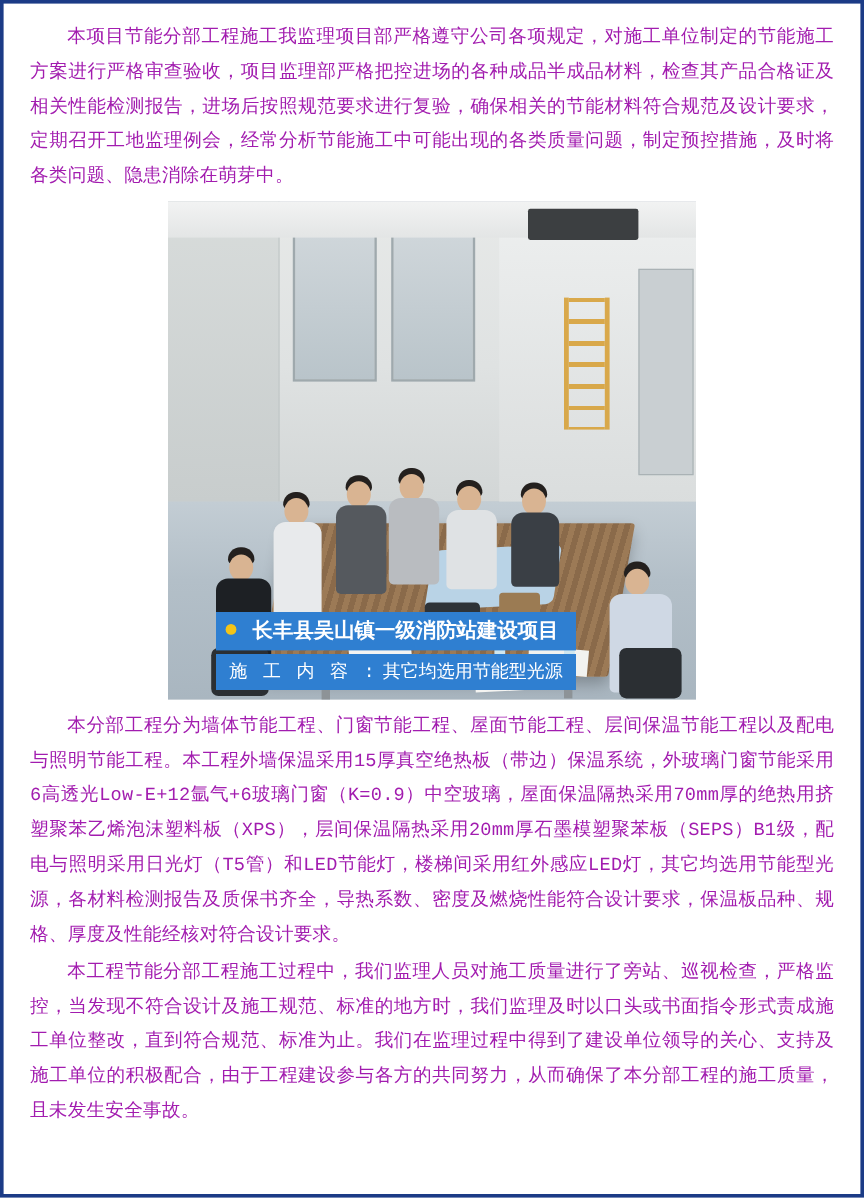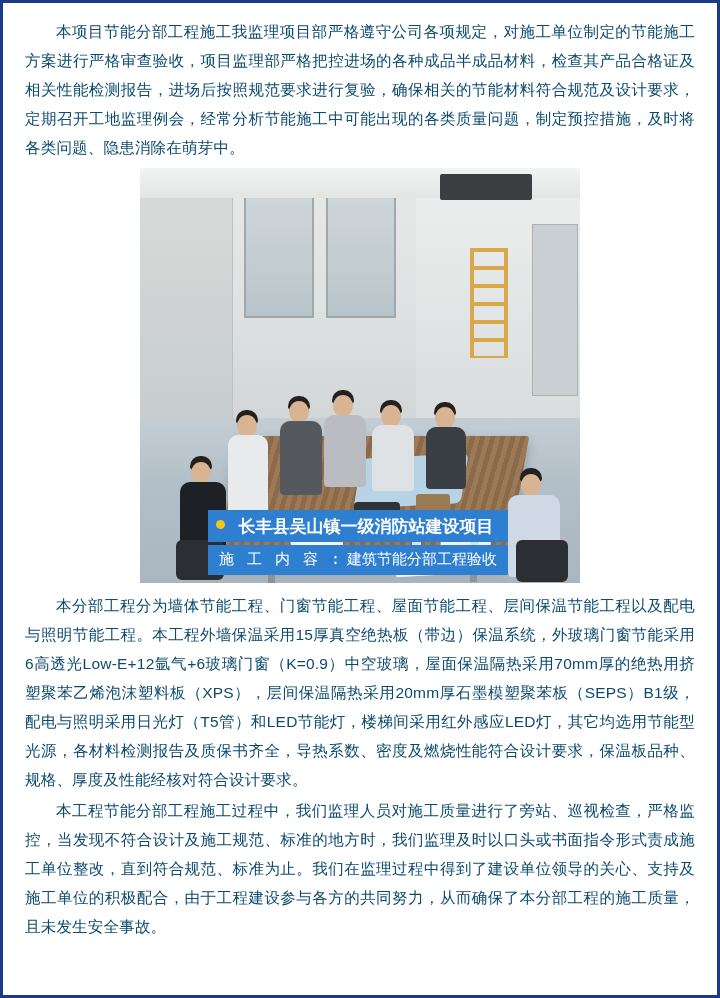--- a/index.html
+++ b/index.html
@@ -27,26 +27,26 @@
   .inner {
     position: absolute;
     left: 0; right: 0; top: 0; bottom: 0;
     padding: 14px 22px 10px 22px;
     box-sizing: border-box;
   }
   p.para {
     margin: 0 0 2px 0;
     font-size: 15.5px;
     line-height: 29px;
-    color: #0c4a6e;
+    color: #a21caf;
     text-align: justify;
     text-justify: inter-ideograph;
     text-indent: 2em;
     letter-spacing: 0.2px;
-    font-family: Liberation Sans, sans-serif;
+    font-family: Liberation Mono, monospace;
   }
   .photo-wrap {
     margin: 6px 0 4px 0;
     text-align: center;
   }
   .photo {
     position: relative;
     display: inline-block;
     width: 440px;
     height: 415px;
@@ -144,21 +144,21 @@
   .bag-dark { position:absolute; left:214px; top:334px; width:46px; height:24px; background:#2e3338; border-radius:4px; }
   
   .person { position: absolute; }
   .head { position:absolute; width:20px; height:22px; border-radius:50%; background:#d9b492; }
   .hair { position:absolute; width:22px; height:14px; border-radius:11px 11px 4px 4px; background:#24201e; }
   .body { position:absolute; border-radius:10px 10px 4px 4px; }
   .chair { position:absolute; background:#2b2f33; border-radius:6px; }
   
   .cap {
     position: absolute;
-    left: 36px;
+    left: 8px;
     bottom: 8px;
     width: 300px;
     font-family: "DejaVu Sans", "Liberation Sans", sans-serif;
     padding-left: 32px;
   }
   .cap-title {
     background: #2f7fd1;
     color: #ffffff;
     font-size: 17px;
     font-weight: bold;
@@ -258,21 +258,21 @@
         <div class="chair" style="left:376px; top:372px; width:52px; height:42px;"></div>
         <div class="chair" style="left:36px; top:372px; width:48px; height:40px;"></div>
 
         <div class="cap">
           <div class="cap-title">
             <span class="dot"></span>
             <span>长丰县吴山镇一级消防站建设项目</span>
           </div>
           <div class="cap-line">
             <span class="lbl">施 工 内 容 :</span>
-            <span>建筑节能分部工程验收</span>
+            <span>其它均选用节能型光源</span>
           </div>
         </div>
 
       </div>
     </div>
 
     <p class="para">本分部工程分为墙体节能工程、门窗节能工程、屋面节能工程、层间保温节能工程以及配电与照明节能工程。本工程外墙保温采用15厚真空绝热板（带边）保温系统，外玻璃门窗节能采用6高透光Low-E+12氩气+6玻璃门窗（K=0.9）中空玻璃，屋面保温隔热采用70mm厚的绝热用挤塑聚苯乙烯泡沫塑料板（XPS），层间保温隔热采用20mm厚石墨模塑聚苯板（SEPS）B1级，配电与照明采用日光灯（T5管）和LED节能灯，楼梯间采用红外感应LED灯，其它均选用节能型光源，各材料检测报告及质保书齐全，导热系数、密度及燃烧性能符合设计要求，保温板品种、规格、厚度及性能经核对符合设计要求。</p>
     <p class="para">本工程节能分部工程施工过程中，我们监理人员对施工质量进行了旁站、巡视检查，严格监控，当发现不符合设计及施工规范、标准的地方时，我们监理及时以口头或书面指令形式责成施工单位整改，直到符合规范、标准为止。我们在监理过程中得到了建设单位领导的关心、支持及施工单位的积极配合，由于工程建设参与各方的共同努力，从而确保了本分部工程的施工质量，且未发生安全事故。</p>
 
   </div>

